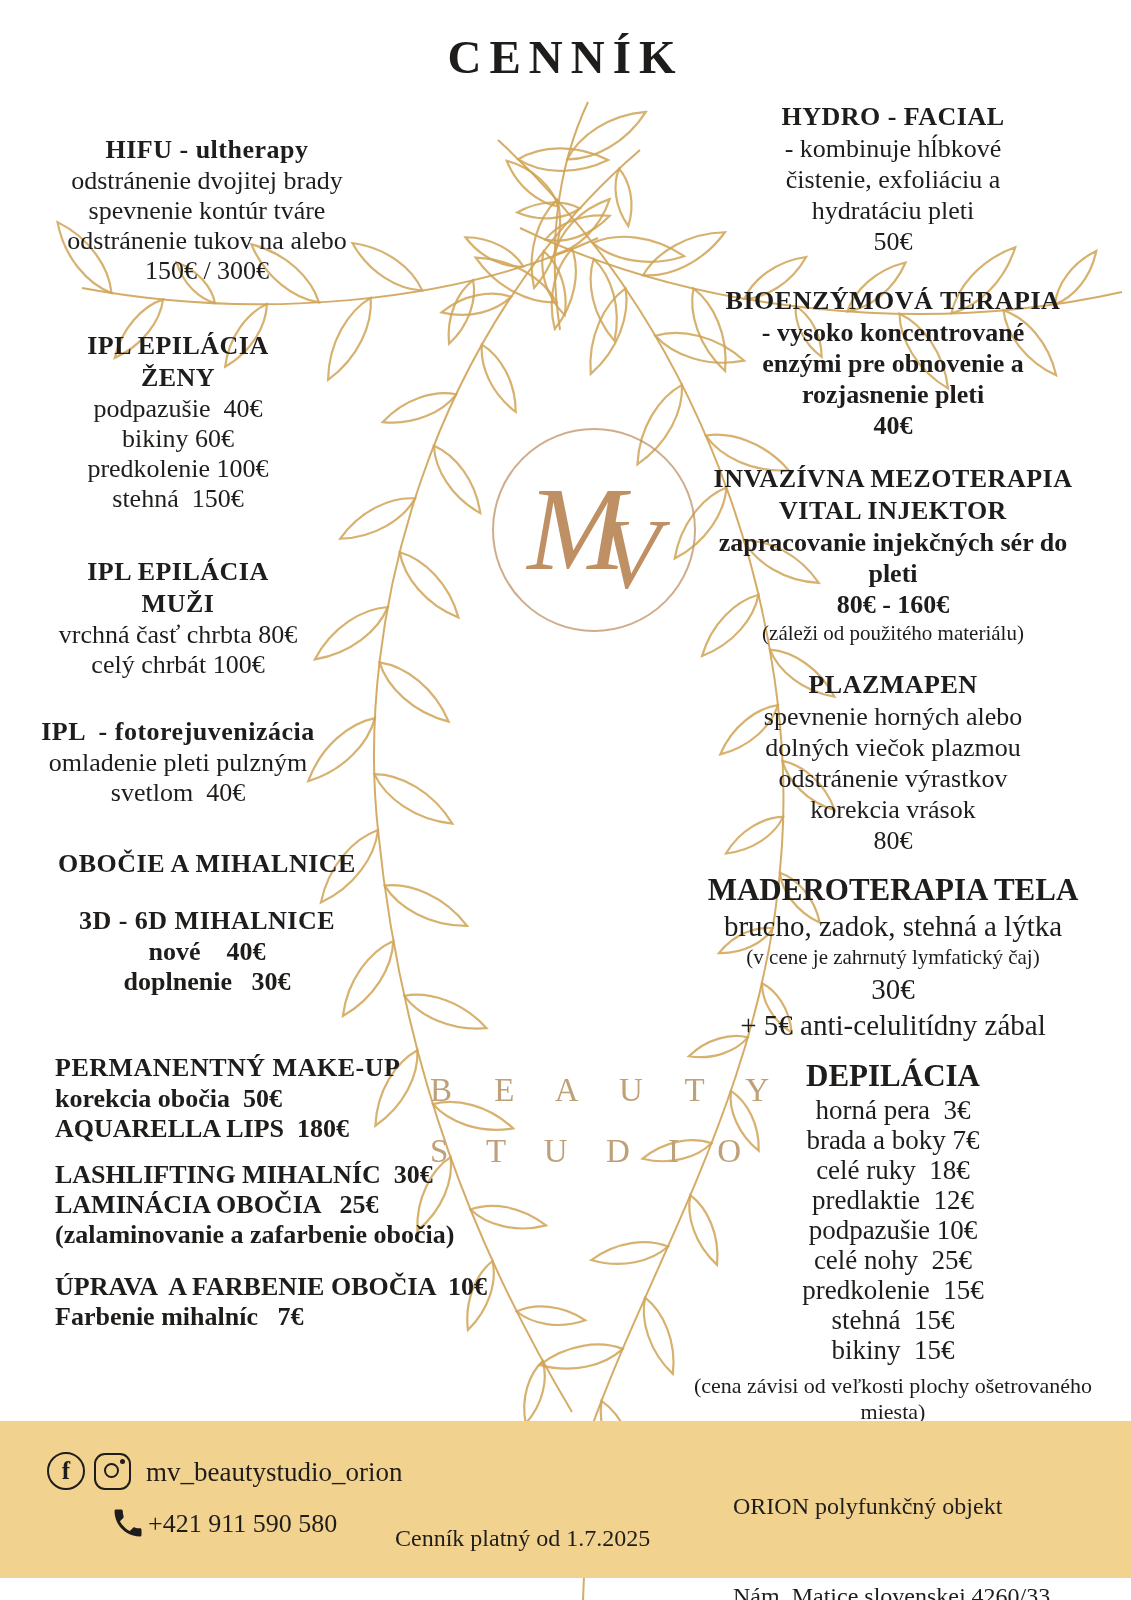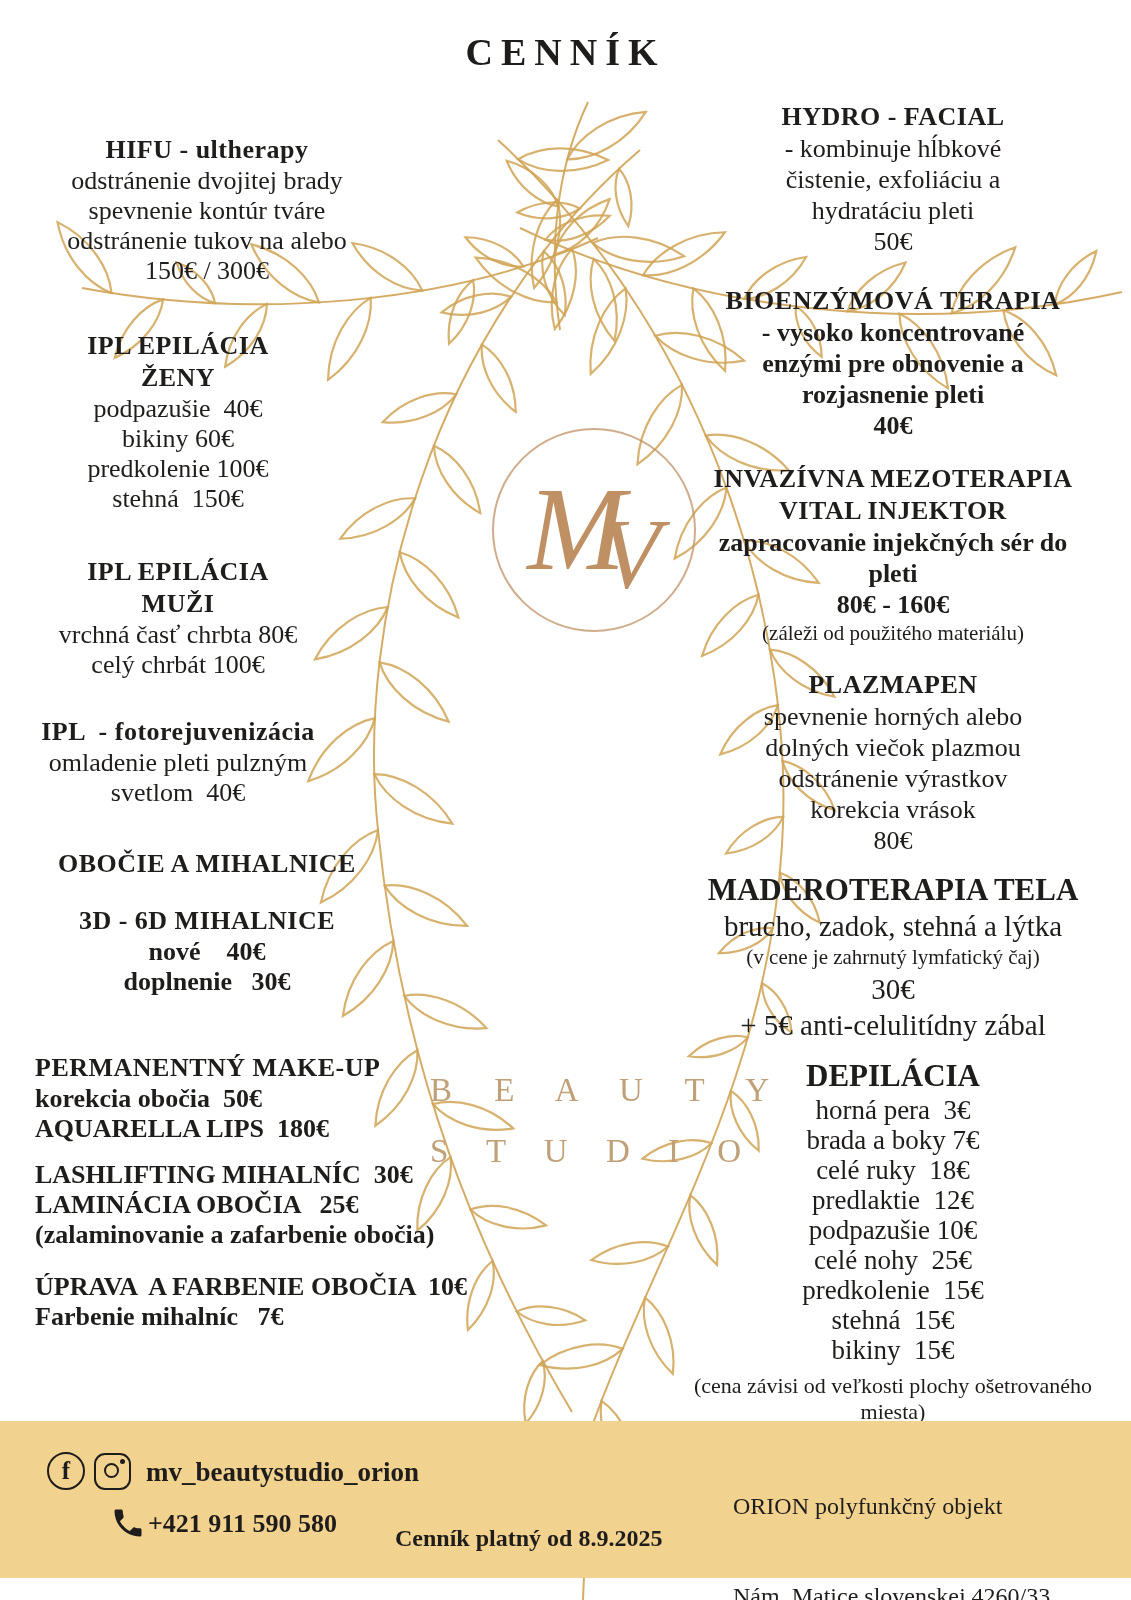--- a/index.html
+++ b/index.html
@@ -1,55 +1,55 @@
 <!DOCTYPE html>
 <html><head>
 <meta charset="utf-8">
 <style>
   html,body{margin:0;padding:0;background:#e8e8e8;}
   .page{position:relative;width:1131px;height:1600px;margin:0 auto;background:#ffffff;
         font-family:"Liberation Serif","DejaVu Serif",serif;color:#1f1d1b;overflow:hidden;}
   #wreath-svg{position:absolute;left:0;top:0;z-index:1;pointer-events:none;}
   .title{position:absolute;top:30px;left:0;right:0;z-index:2;text-align:center;
-         font-size:38px;font-weight:700;letter-spacing:8px;}
+         font-size:47px;font-weight:700;letter-spacing:8px;}
   .col{position:absolute;z-index:2;}
   .col-left{left:0;top:134px;width:390px;text-align:center;}
   .col-right{left:650px;top:101px;width:486px;text-align:center;}
   .sec{position:relative;}
   .h{font-size:26px;font-weight:700;line-height:32px;letter-spacing:.5px;white-space:pre;}
   .ln{font-size:26px;line-height:30px;white-space:pre;}
   .col-right .ln{line-height:31px;}
   .b{font-weight:700;}
   .note{font-size:21px;line-height:27px;white-space:pre;}
   .big-h{font-size:31px;font-weight:700;line-height:36px;white-space:pre;}
   .big-ln{font-size:29px;line-height:36px;white-space:pre;}
   .shift-r{left:12px;}
   .shift-l{left:-17px;}
-  .left-align{text-align:left;padding-left:35px;}
+  .left-align{text-align:left;padding-left:55px;}
   .mt44{margin-top:44px;}.mt42{margin-top:42px;}.mt36{margin-top:36px;}
   .mt40{margin-top:40px;}.mt25{margin-top:25px;}.mt55{margin-top:55px;}
   .mt16{margin-top:16px;}.mt22{margin-top:22px;}.mt28{margin-top:28px;}
   .mt14{margin-top:14px;}.mt8{margin-top:8px;}
   .depil-h{font-size:31px;font-weight:700;line-height:38px;}
   .depil .ln{line-height:30px;font-size:27px;}
   .wide-note{font-size:22px;line-height:26px;white-space:pre;}
   
   .logo-circle{position:absolute;left:492px;top:428px;width:200px;height:200px;z-index:2;
                border:2px solid rgba(191,144,100,.75);border-radius:50%;
                display:flex;align-items:center;justify-content:center;}
   .monogram{font-style:italic;color:#bf9064;line-height:1;}
   .mono-m{font-size:118px;}
   .mono-v{font-size:100px;margin-left:-26px;position:relative;top:24px;}
   .wordmark{position:absolute;left:430px;top:1072px;width:310px;z-index:2;text-align:center;
             color:#bfa078;}
   .wm1{font-size:33px;letter-spacing:17px;white-space:pre;}
   .wm2{font-size:33px;letter-spacing:15px;margin-top:24px;white-space:pre;}
   
   .footer{position:absolute;left:0;top:1421px;width:1131px;height:157px;z-index:3;}
-  .footer-text{position:absolute;font-size:26px;white-space:pre;font-weight:bold;}
+  .footer-text{position:absolute;font-size:26px;white-space:pre;}
   .fb-icon{position:absolute;left:47px;top:31px;width:38px;height:38px;border:2.5px solid #1f1d1b;
            border-radius:50%;box-sizing:border-box;display:flex;align-items:center;justify-content:center;
            font-weight:700;font-size:25px;}
   .ig-icon{position:absolute;left:94px;top:32px;width:37px;height:37px;border:2.5px solid #1f1d1b;
            border-radius:11px;box-sizing:border-box;}
   .ig-lens{position:absolute;left:8px;top:8px;width:15px;height:15px;border:2.5px solid #1f1d1b;
            border-radius:50%;box-sizing:border-box;}
   .ig-dot{position:absolute;right:4px;top:4px;width:5px;height:5px;background:#1f1d1b;border-radius:50%;}
   .phone-icon{position:absolute;left:110px;top:84px;width:36px;height:36px;}
   .handle{left:146px;top:36px;font-size:27px;}
@@ -286,21 +286,21 @@
     </div>
     <div class="ig-icon">
       <span class="ig-lens"></span>
       <span class="ig-dot"></span>
     </div>
     <div class="footer-text handle">mv_beautystudio_orion</div>
     <svg class="phone-icon" viewBox="0 0 24 24">
       <path fill="#1f1d1b" d="M6.62 10.79c1.44 2.83 3.76 5.14 6.59 6.59l2.2-2.2c.27-.27.67-.36 1.02-.24 1.12.37 2.33.57 3.57.57.55 0 1 .45 1 1V20c0 .55-.45 1-1 1-9.39 0-17-7.61-17-17 0-.55.45-1 1-1h3.5c.55 0 1 .45 1 1 0 1.25.2 2.45.57 3.57.11.35.03.74-.25 1.02l-2.2 2.2z"></path>
     </svg>
     <div class="footer-text phone-num">+421 911 590 580</div>
-    <div class="footer-text validity">Cenník platný od 8.9.2025</div>
+    <div class="footer-text validity">Cenník platný od 1.7.2025</div>
     <div class="address">
       <div>ORION polyfunkčný objekt</div>
       <div>Nám. Matice slovenskej 4260/33</div>
       
     </div>
   </div>
 
 </div>
 
 </body></html>

